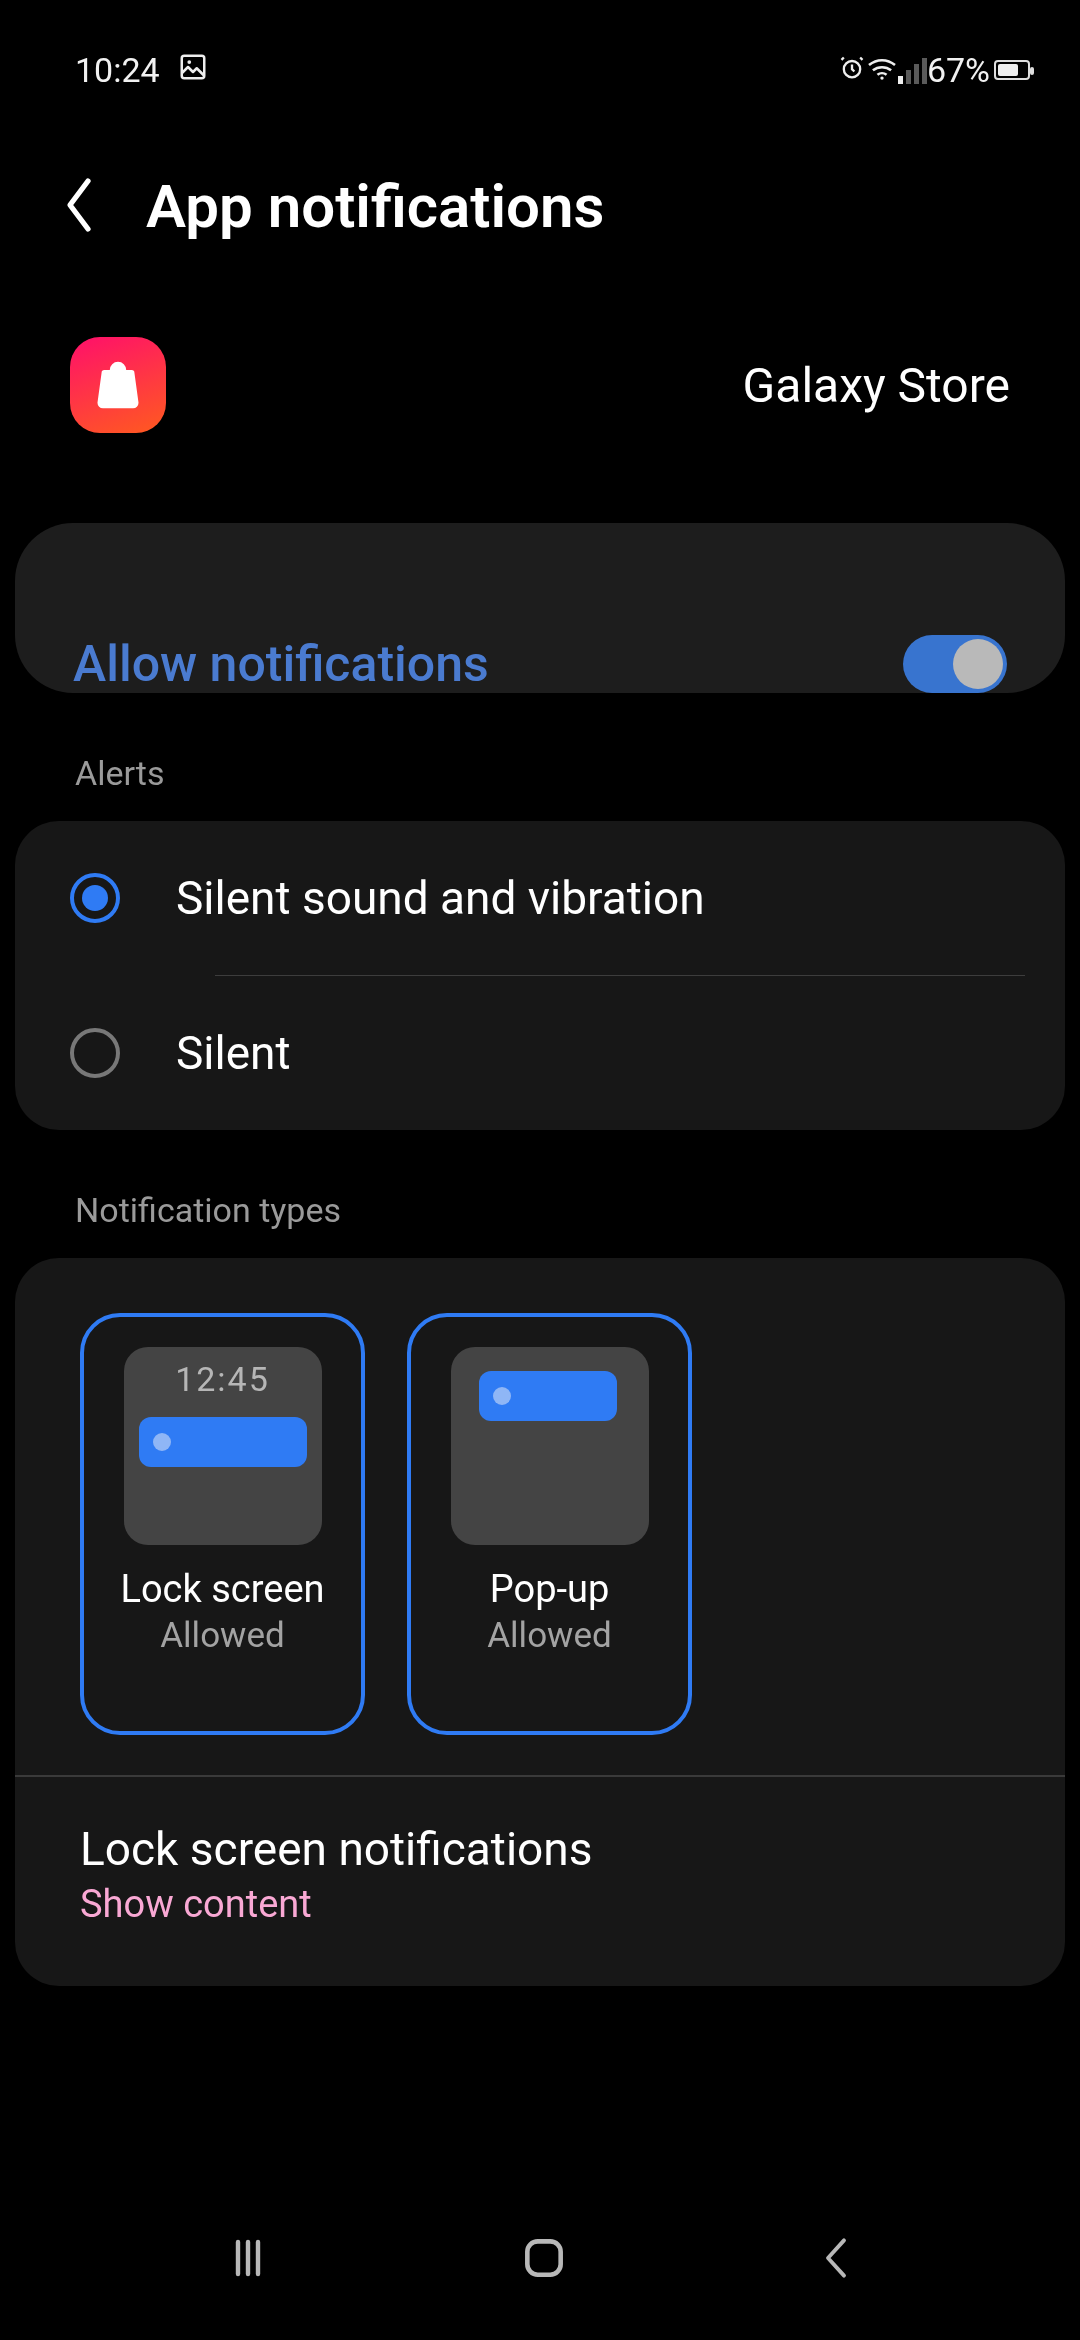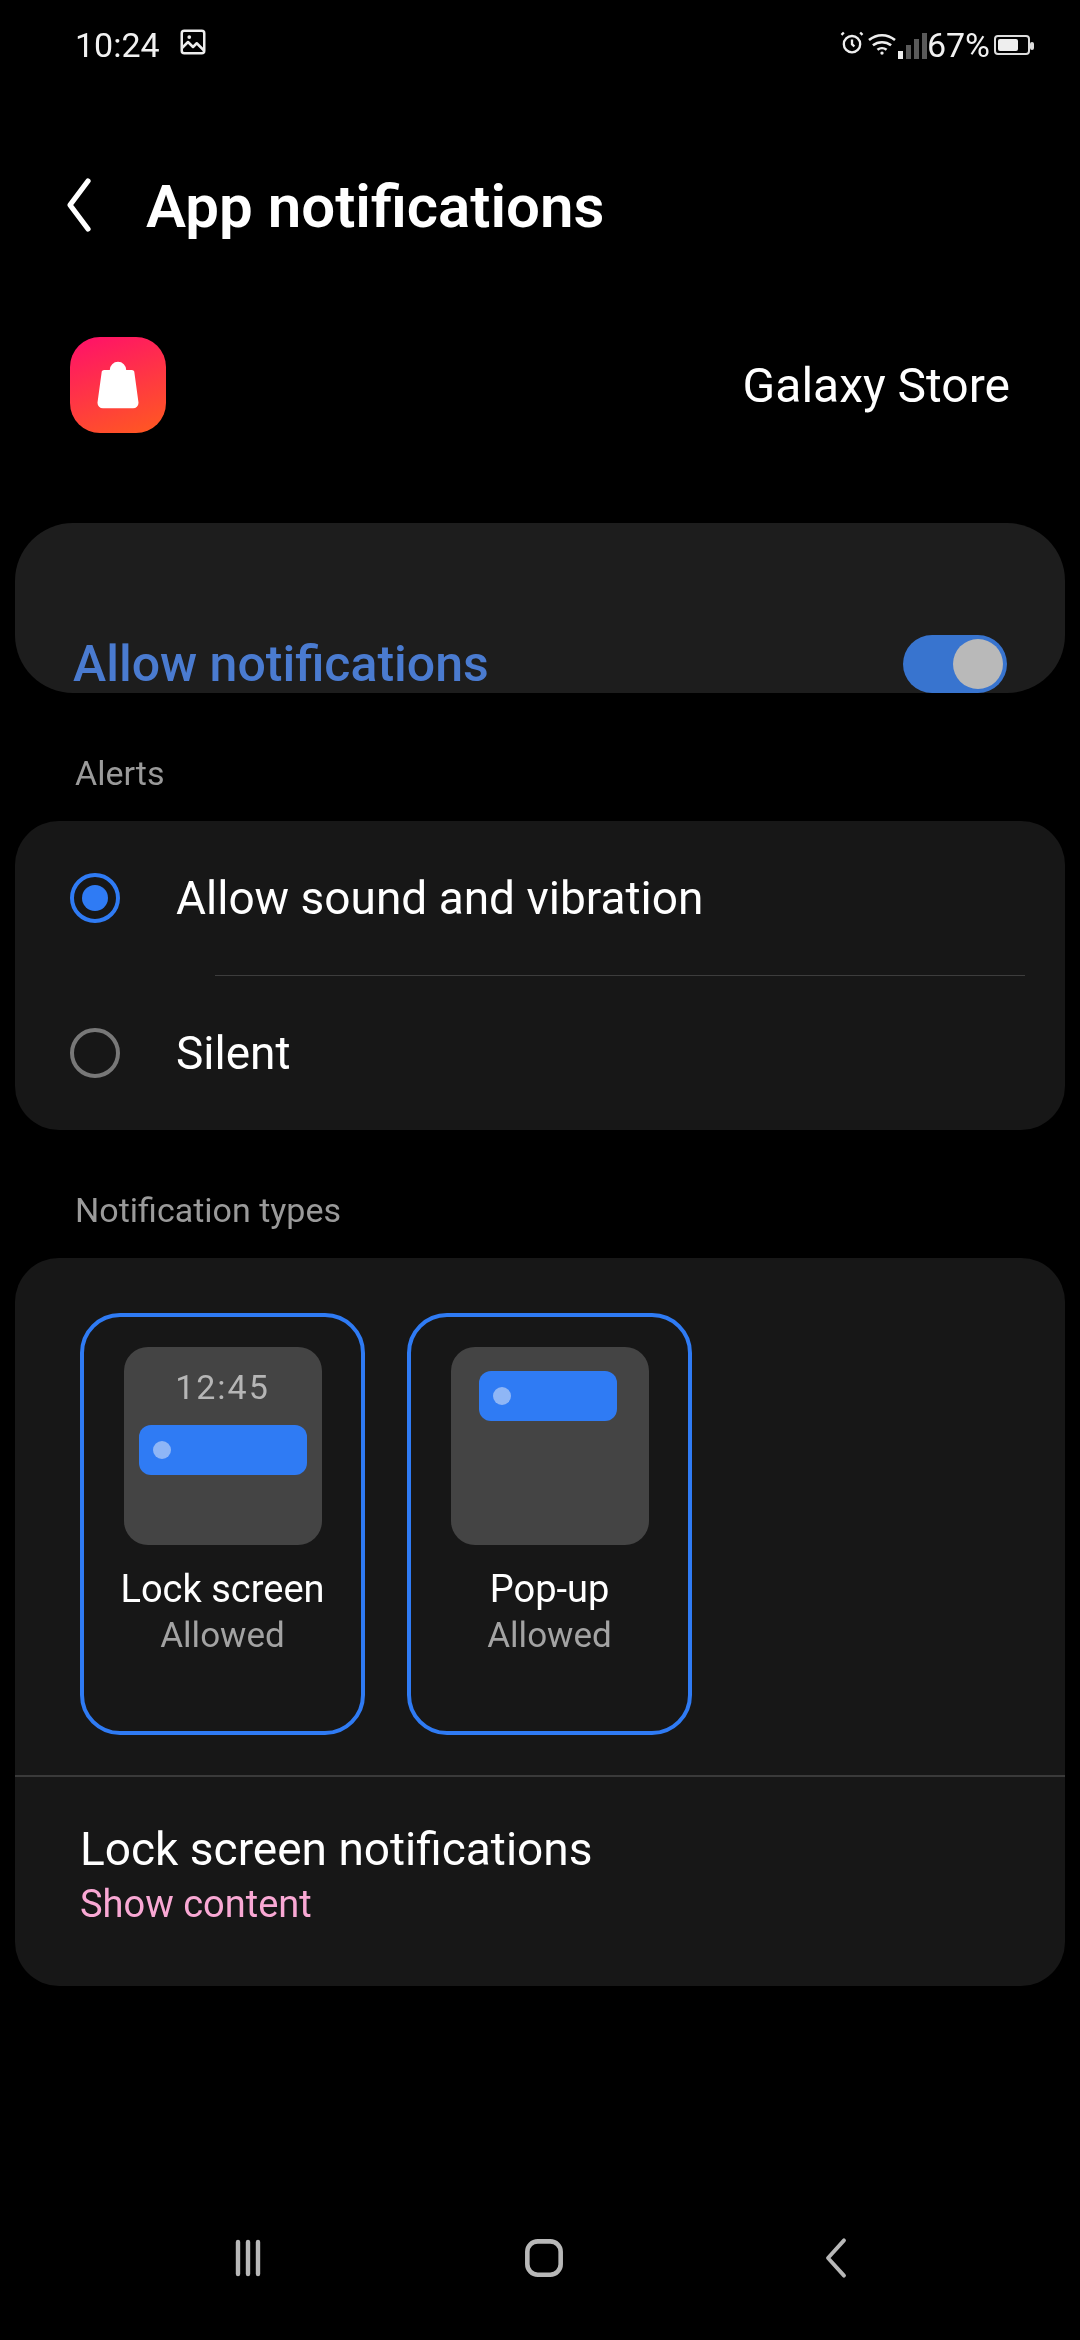--- a/index.html
+++ b/index.html
@@ -10,21 +10,21 @@
     font-family: -apple-system, BlinkMacSystemFont, "Segoe UI", Roboto, sans-serif;
     overflow: hidden;
     position: relative;
   }
 
   
   .status-bar {
     height: 90px;
     display: flex;
     justify-content: space-between;
-    align-items: center;
+    align-items: flex-end;
     padding: 0 50px 0 75px;
     font-size: 34px;
     font-weight: 400;
     color: #f1f1f1;
   }
   .status-left { display: flex; align-items: center; gap: 18px; }
   .status-right { display: flex; align-items: center; }
 
   
   .header {
@@ -144,21 +144,21 @@
     align-items: center;
     padding-top: 28px;
   }
   .type-preview {
     width: 198px; height: 198px;
     background: #444;
     border-radius: 24px;
     display: flex;
     flex-direction: column;
     align-items: center;
-    padding-top: 20px;
+    padding-top: 12px;
     position: relative;
   }
   .type-preview .time {
     font-size: 34px;
     color: #b6b6b6;
     letter-spacing: 2px;
   }
   .notif-bar {
     width: 168px; height: 50px;
     background: #2f7bf4;
@@ -314,21 +314,21 @@
   <div class="toggle">
     <div class="knob"></div>
   </div>
 </div>
 
 <div class="section-title">Alerts</div>
 
 <div class="card">
   <div class="alert-row">
     <div class="radio selected"></div>
-    <span class="alert-label">Allow sound and vibration</span>
+    <span class="alert-label">Silent sound and vibration</span>
   </div>
   <div class="alert-divider"></div>
   <div class="alert-row">
     <div class="radio"></div>
     <span class="alert-label">Silent</span>
   </div>
 </div>
 
 <div class="section-title">Notification types</div>
 

